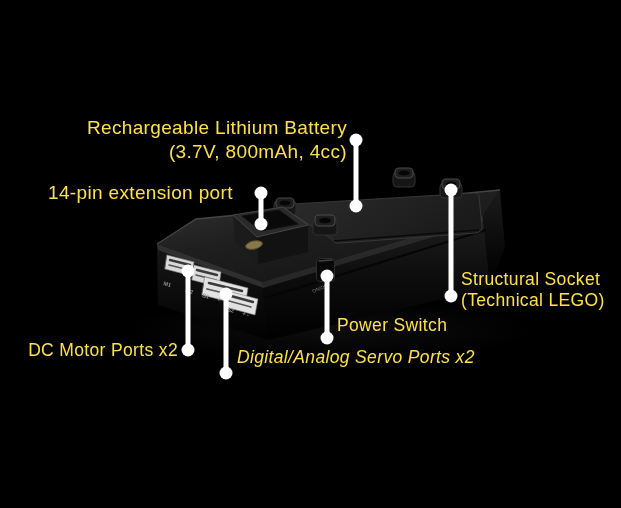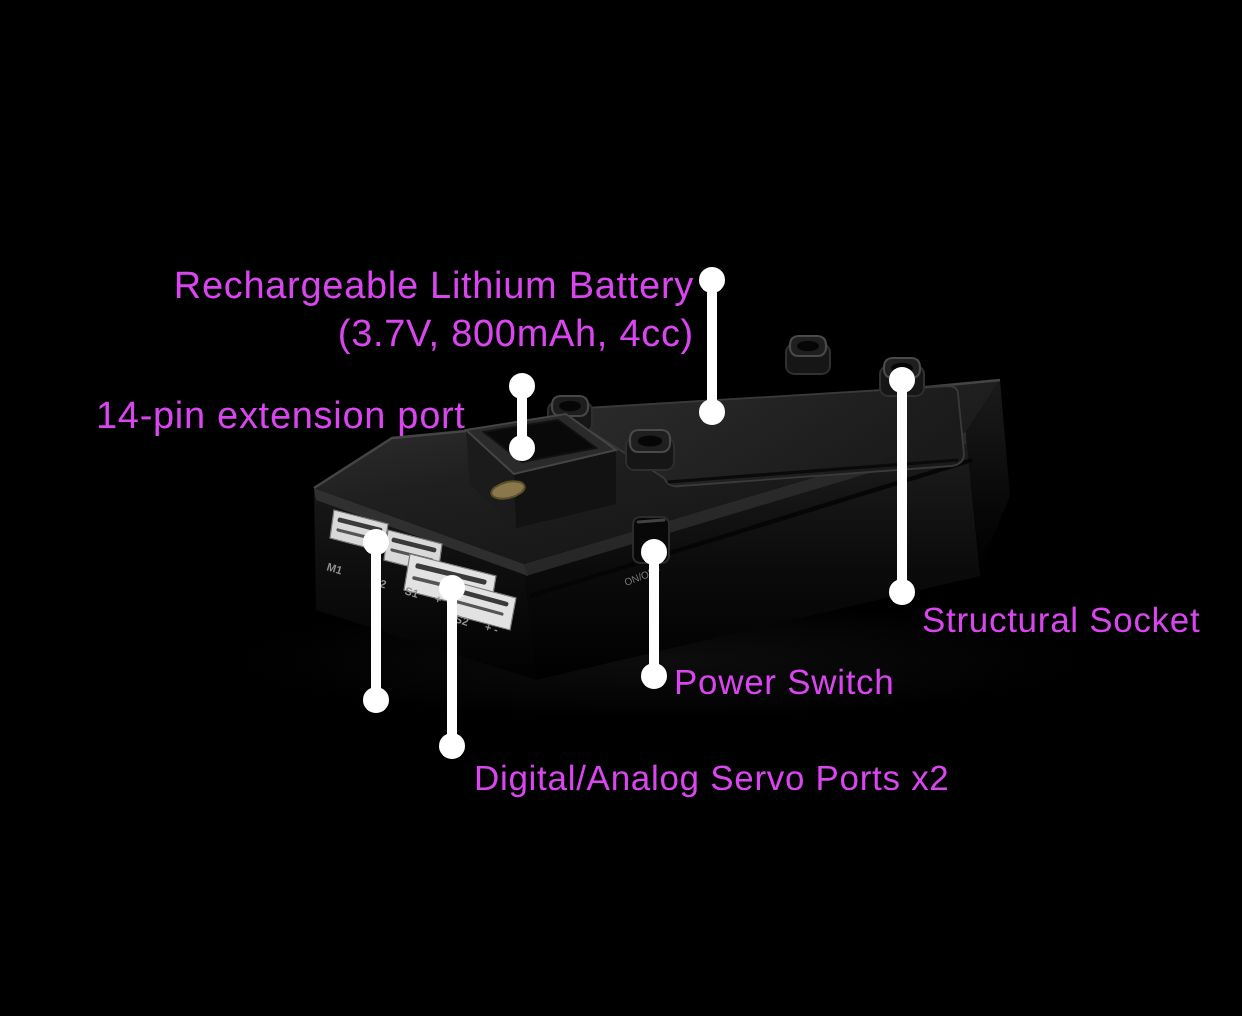--- a/index.html
+++ b/index.html
@@ -2,31 +2,31 @@
 <html><head>
 <meta charset="utf-8">
 <style>
   html,body{margin:0;padding:0;background:#000;}
   .canvas{
     position:relative;width:621px;height:508px;background:#000;overflow:hidden;
     font-family:"Liberation Sans",sans-serif;-webkit-font-smoothing:antialiased;
   }
   .devsvg{position:absolute;left:0;top:0;}
   .callout-label{
-    position:absolute;color:#d946ef;letter-spacing:.35px;white-space:nowrap;margin-top:16px;
+    position:absolute;color:#fde047;letter-spacing:.35px;white-space:nowrap;
   }
   .lbl-lg{font-size:19px;line-height:24px;}
   .lbl-md{font-size:17.5px;line-height:21px;}
   .align-r{text-align:right;}
   #lbl-battery{right:274px;top:116px;}
   #lbl-extension{left:48px;top:181px;}
-  #lbl-structural{left:461px;top:284px;}
+  #lbl-structural{left:461px;top:269px;}
   #lbl-dcmotor{right:443px;top:340px;}
   #lbl-power{left:337px;top:315px;}
-  #lbl-servo{left:237px;top:363px;}
+  #lbl-servo{left:237px;top:347px;font-style:italic;}
 </style>
 </head>
 <body>
 
 <div class="canvas">
 
   <svg class="devsvg" width="621" height="508" viewBox="0 0 621 508">
     <defs>
       <linearGradient id="gTop" x1="0.05" y1="0" x2="0.75" y2="1">
         <stop offset="0" stop-color="#343434"></stop>
@@ -178,19 +178,21 @@
 
   <div id="lbl-battery" class="callout-label lbl-lg align-r">
     <div>Rechargeable Lithium Battery</div>
     <div>(3.7V, 800mAh, 4cc)</div>
   </div>
 
   <div id="lbl-extension" class="callout-label lbl-lg">14-pin extension port</div>
 
   <div id="lbl-structural" class="callout-label lbl-md">
     <div>Structural Socket</div>
+    <div>(Technical LEGO)</div>
   </div>
 
+  <div id="lbl-dcmotor" class="callout-label lbl-md align-r">DC Motor Ports x2</div>
 
   <div id="lbl-power" class="callout-label lbl-md">Power Switch</div>
 
   <div id="lbl-servo" class="callout-label lbl-md">Digital/Analog Servo Ports x2</div>
 </div>
 
 </body></html>

